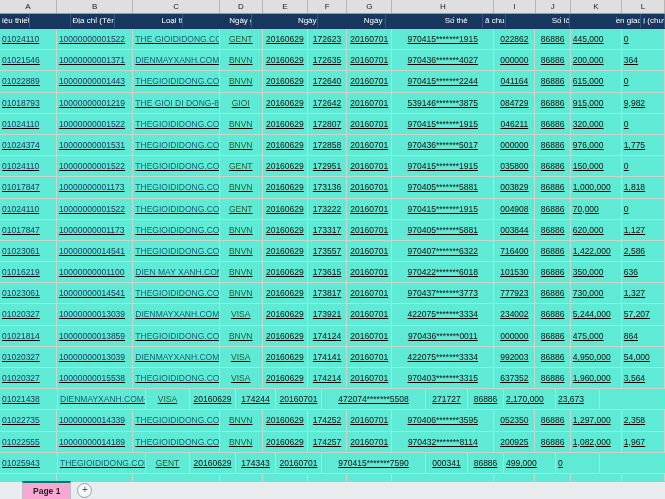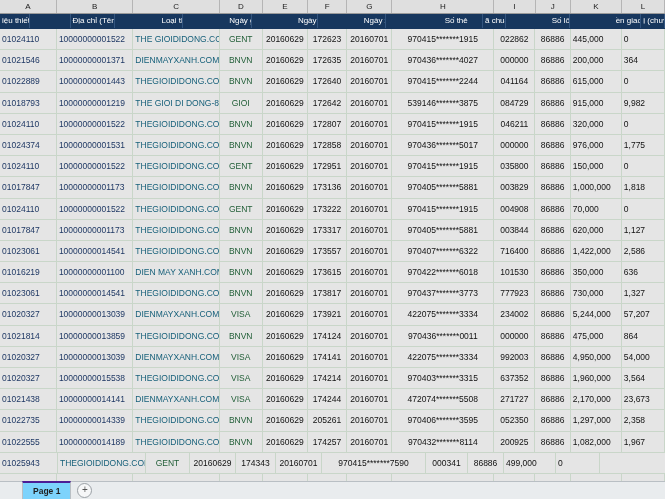--- a/index.html
+++ b/index.html
@@ -59,21 +59,22 @@
     white-space: nowrap;
     text-overflow: clip;
     border-right: 1px solid #2d5party;
     border-right: 1px solid #33557f;
   }
   .title-cell.center { text-align: center; margin-left: 44px; }
   
   .grid {
     flex: 1 1 auto;
     overflow: hidden;
-    background: #e5e5e5;
+    background: #5eead4;
+    text-decoration: underline;
   }
   .row {
     display: flex;
     height: 21.2px;
     border-bottom: 1px solid #c9d6c9;
     box-sizing: border-box;
   }
   .cell {
     box-sizing: border-box;
     border-right: 1px solid #c9d6c9;
@@ -111,24 +112,24 @@
     display: flex;
     align-items: flex-end;
     padding-left: 22px;
     box-sizing: border-box;
   }
   .sheet-tab {
     height: 16px;
     line-height: 16px;
     padding: 0 10px;
     font-size: 8.5px;
-    background: #7dd3fc;
+    background: #f9a8d4;
     border: 1px solid #b9bfc4;
     border-bottom: none;
-    border-top: 2px solid #4c1d95;
+    border-top: 2px solid #0f766e;
     color: #1f1f1f;
     font-weight: bold;
   }
   .add-sheet {
     margin-left: 6px;
     width: 13px;
     height: 13px;
     line-height: 12px;
     text-align: center;
     font-size: 10px;
@@ -417,39 +418,38 @@
         <div class="cell c5 center">174214</div>
         <div class="cell c6 center">20160701</div>
         <div class="cell c7 center">970403*******3315</div>
         <div class="cell c8 center">637352</div>
         <div class="cell c9 center">86886</div>
         <div class="cell c10 right">1,960,000</div>
         <div class="cell c11 right">3,564</div>
       </div>
       <div class="row">
         <div class="cell c0 blue">01021438</div>
-        <div class="cell c1 blue">10000000014141</div>
         <div class="cell c2 teal">DIENMAYXANH.COM-9</div>
         <div class="cell c3 center green">VISA</div>
         <div class="cell c4 center">20160629</div>
         <div class="cell c5 center">174244</div>
         <div class="cell c6 center">20160701</div>
         <div class="cell c7 center">472074*******5508</div>
         <div class="cell c8 center">271727</div>
         <div class="cell c9 center">86886</div>
         <div class="cell c10 right">2,170,000</div>
         <div class="cell c11 right">23,673</div>
       </div>
       <div class="row">
         <div class="cell c0 blue">01022735</div>
         <div class="cell c1 blue">10000000014339</div>
         <div class="cell c2 teal">THEGIOIDIDONG.COM-</div>
         <div class="cell c3 center green">BNVN</div>
         <div class="cell c4 center">20160629</div>
-        <div class="cell c5 center">205261</div>
+        <div class="cell c5 center">174252</div>
         <div class="cell c6 center">20160701</div>
         <div class="cell c7 center">970406*******3595</div>
         <div class="cell c8 center">052350</div>
         <div class="cell c9 center">86886</div>
         <div class="cell c10 right">1,297,000</div>
         <div class="cell c11 right">2,358</div>
       </div>
       <div class="row">
         <div class="cell c0 blue">01022555</div>
         <div class="cell c1 blue">10000000014189</div>

